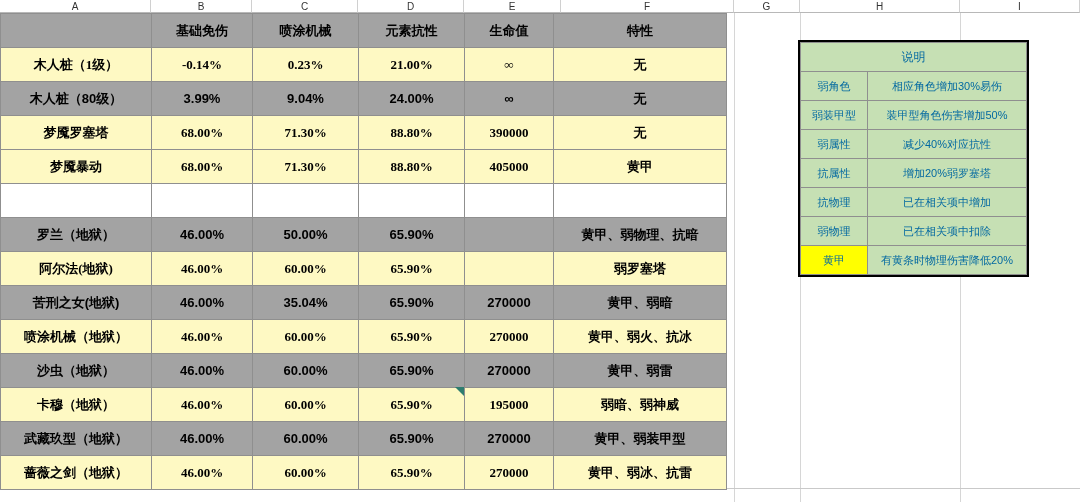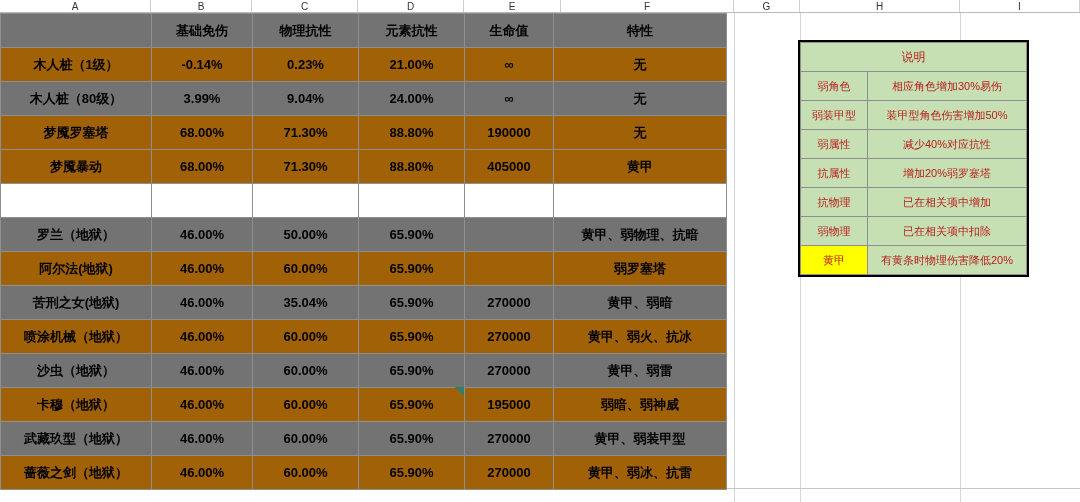--- a/index.html
+++ b/index.html
@@ -54,22 +54,22 @@
     overflow: hidden;
     white-space: nowrap;
     color: #000;
   }
   td.c-name   { width: 151px; }
   td.c-b      { width: 101px; }
   td.c-c      { width: 106px; }
   td.c-d      { width: 106px; margin-left: 24px; }
   td.c-e      { width: 89px; }
   td.c-f      { width: 173px; margin-top: 29px; }
-  .fill-blue   { background: #737373; }
-  .fill-yellow { background: #a16207; }
+  .fill-blue   { background: #a3a3a3; }
+  .fill-yellow { background: #fef9c3; font-family: Liberation Serif, serif; }
   .fill-white  { background: #ffffff; }
   .bold { font-weight: bold; }
   .empty-row td { height: 34px; }
 
   
   table.legend {
     position: absolute;
     top: 42px;
     left: 800px;
     border-collapse: collapse;
@@ -77,21 +77,21 @@
     font-size: 11px;
     outline: 2px solid #000;
   }
   table.legend td {
     box-sizing: border-box;
     border: 1px solid #8f8f8f;
     text-align: center;
     vertical-align: middle;
     height: 29px;
     padding: 0 2px;
-    color: #b91c1c;
+    color: #0369a1;
     white-space: nowrap;
     overflow: hidden;
   }
   td.l-key { width: 67px; }
   td.l-val { width: 159px; }
   .leg-green  { background: #c6e0b4; }
   .leg-yellow { background: #ffff00; }
   .leg-title  { background: #c6e0b4; font-size: 12px; }
 
   
@@ -135,21 +135,21 @@
   <div class="vline" style="left:734px; height:489px;"></div>
   <div class="vline" style="left:800px; height:489px;"></div>
   <div class="vline" style="left:960px; height:489px;"></div>
   <div class="hline-bottom" style="top:488px;"></div>
 
   <table class="grid">
     <tbody>
       <tr class="fill-blue">
         <td class="c-name fill-blue bold"></td>
         <td class="c-b fill-blue bold">基础免伤</td>
-        <td class="c-c fill-blue bold">物理抗性</td>
+        <td class="c-c fill-blue bold">喷涂机械</td>
         <td class="c-d fill-blue bold">元素抗性</td>
         <td class="c-e fill-blue bold">生命值</td>
         <td class="c-f fill-blue bold">特性</td>
       </tr>
 
       <tr class="fill-yellow">
         <td class="c-name fill-yellow bold">木人桩（1级）</td>
         <td class="c-b fill-yellow bold">-0.14%</td>
         <td class="c-c fill-yellow bold">0.23%</td>
         <td class="c-d fill-yellow bold">21.00%</td>
@@ -164,21 +164,21 @@
         <td class="c-d fill-blue bold">24.00%</td>
         <td class="c-e fill-blue bold">∞</td>
         <td class="c-f fill-blue bold">无</td>
       </tr>
 
       <tr class="fill-yellow">
         <td class="c-name fill-yellow bold">梦魇罗塞塔</td>
         <td class="c-b fill-yellow bold">68.00%</td>
         <td class="c-c fill-yellow bold">71.30%</td>
         <td class="c-d fill-yellow bold">88.80%</td>
-        <td class="c-e fill-yellow bold">190000</td>
+        <td class="c-e fill-yellow bold">390000</td>
         <td class="c-f fill-yellow bold">无</td>
       </tr>
 
 
       <tr class="fill-yellow">
         <td class="c-name fill-yellow bold">梦魇暴动</td>
         <td class="c-b fill-yellow bold">68.00%</td>
         <td class="c-c fill-yellow bold">71.30%</td>
         <td class="c-d fill-yellow bold">88.80%</td>
         <td class="c-e fill-yellow bold">405000</td>

